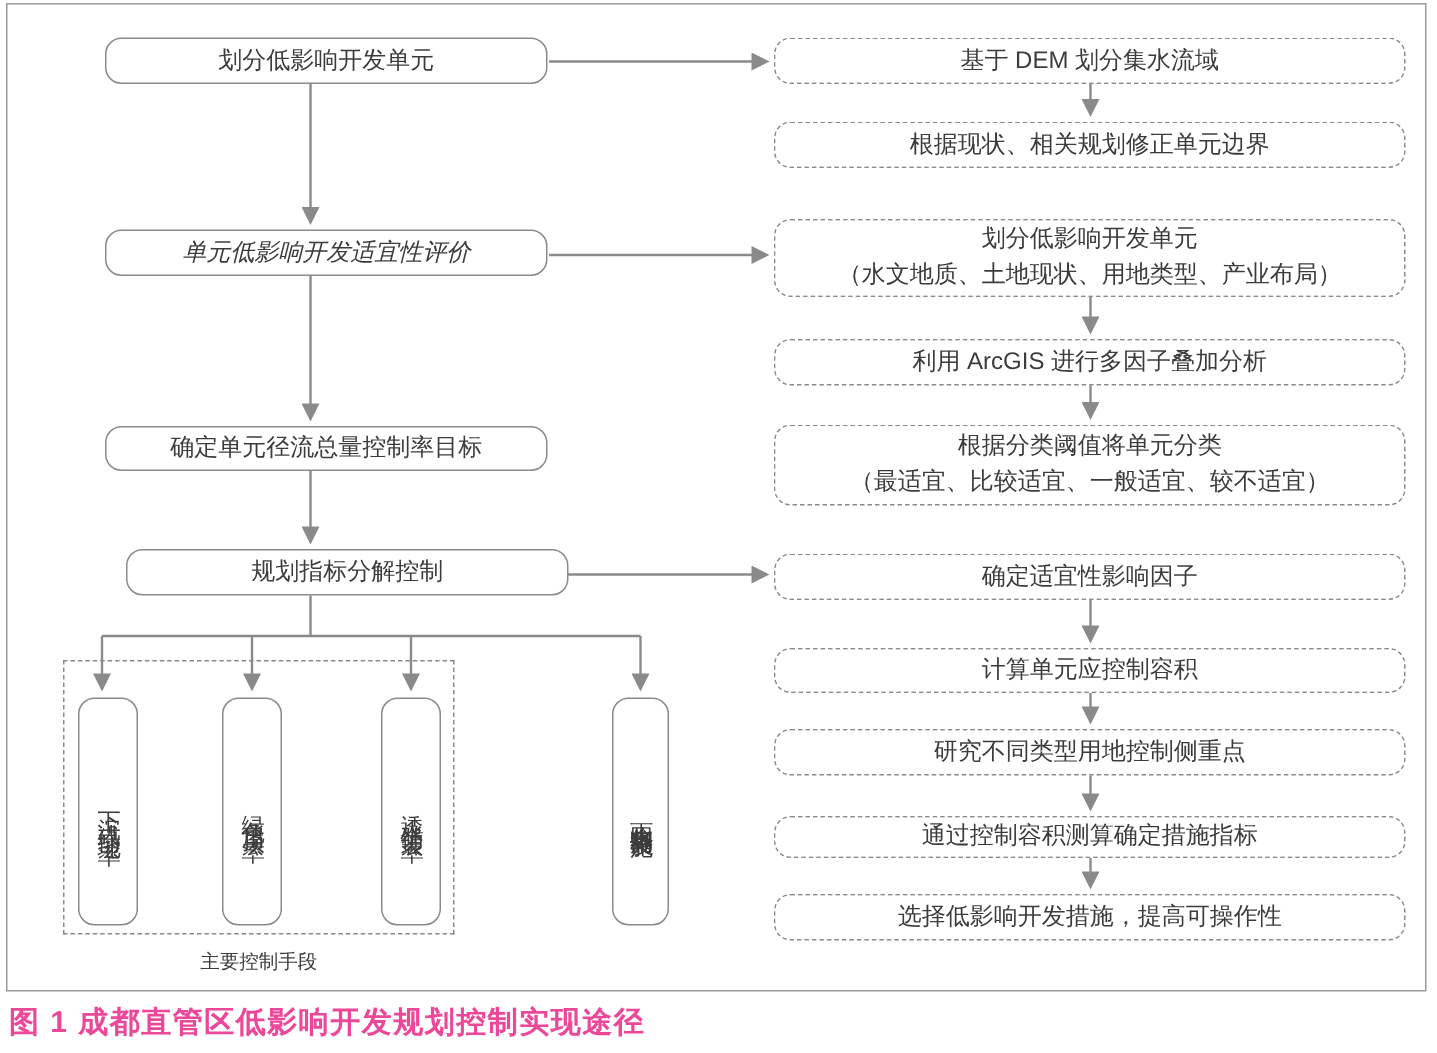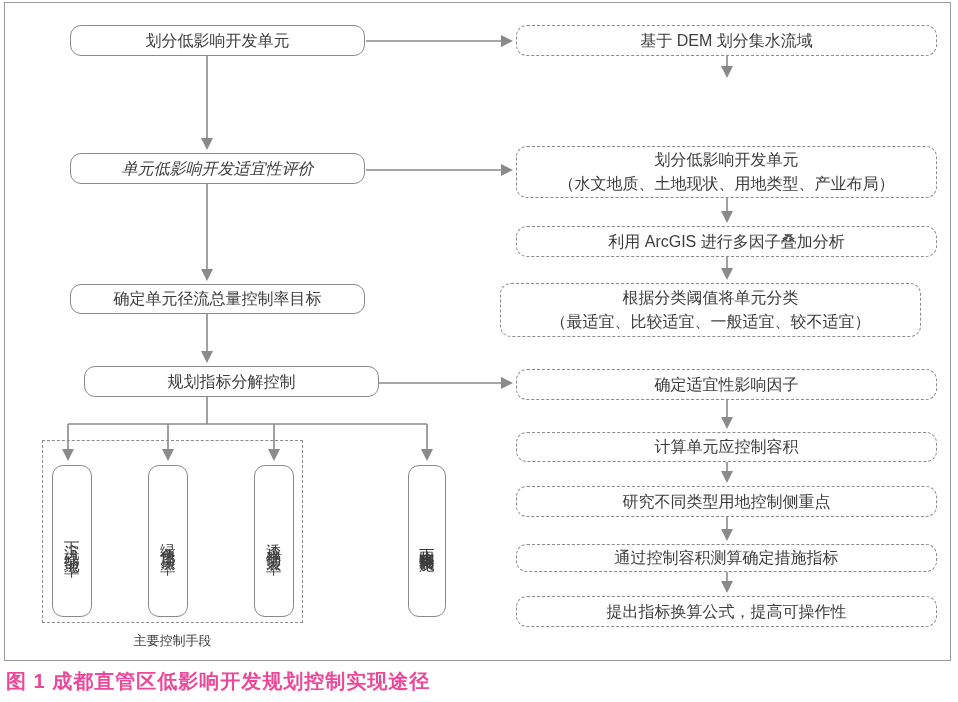--- a/index.html
+++ b/index.html
@@ -124,42 +124,43 @@
   <div class="box solid" style="left:70px; top:25px; width:295px; height:31px;">划分低影响开发单元</div>
 
   <div class="box solid" style="left:70px; top:153px; width:295px; height:31px;font-style:italic;">单元低影响开发适宜性评价</div>
 
   <div class="box solid" style="left:70px; top:284px; width:295px; height:30px;">确定单元径流总量控制率目标</div>
 
   <div class="box solid" style="left:70px; top:366px; width:295px; height:31px;margin-left:14px;">规划指标分解控制</div>
 
   <div class="box dashed" style="left:516px; top:25px; width:421px; height:31px;">基于 DEM 划分集水流域</div>
 
+  <div class="box dashed" style="left:516px; top:81px; width:421px; height:31px;">根据现状、相关规划修正单元边界</div>
 
   <div class="box dashed" style="left:516px; top:146px; width:421px; height:52px;">
     <span>划分低影响开发单元</span>
     <span>（水文地质、土地现状、用地类型、产业布局）</span>
   </div>
 
   <div class="box dashed" style="left:516px; top:226px; width:421px; height:31px;">利用 ArcGIS 进行多因子叠加分析</div>
 
-  <div class="box dashed" style="left:500px; top:283px; width:421px; height:54px;">
+  <div class="box dashed" style="left:516px; top:283px; width:421px; height:54px;">
     <span>根据分类阈值将单元分类</span>
     <span>（最适宜、比较适宜、一般适宜、较不适宜）</span>
   </div>
 
   <div class="box dashed" style="left:516px; top:369px; width:421px; height:31px;">确定适宜性影响因子</div>
 
   <div class="box dashed" style="left:516px; top:432px; width:421px; height:30px;">计算单元应控制容积</div>
 
   <div class="box dashed" style="left:516px; top:486px; width:421px; height:31px;">研究不同类型用地控制侧重点</div>
 
   <div class="box dashed" style="left:516px; top:544px; width:421px; height:28px;">通过控制容积测算确定措施指标</div>
 
-  <div class="box dashed" style="left:516px; top:596px; width:421px; height:31px;">提出指标换算公式，提高可操作性</div>
+  <div class="box dashed" style="left:516px; top:596px; width:421px; height:31px;">选择低影响开发措施，提高可操作性</div>
 
   <div class="measures-frame" style="left:42px; top:440px; width:261px; height:183px;"></div>
 
   <div class="box solid vbox" style="left:52px; top:465px; width:40px; height:152px;">下沉式绿地率</div>
 
   <div class="box solid vbox" style="left:148px; top:465px; width:40px; height:152px;">绿色屋顶率</div>
 
   <div class="box solid vbox" style="left:254px; top:465px; width:40px; height:152px;">透水铺装率</div>
 
   <div class="box solid vbox tight" style="left:408px; top:465px; width:38px; height:152px;">雨水收集利用设施</div>

